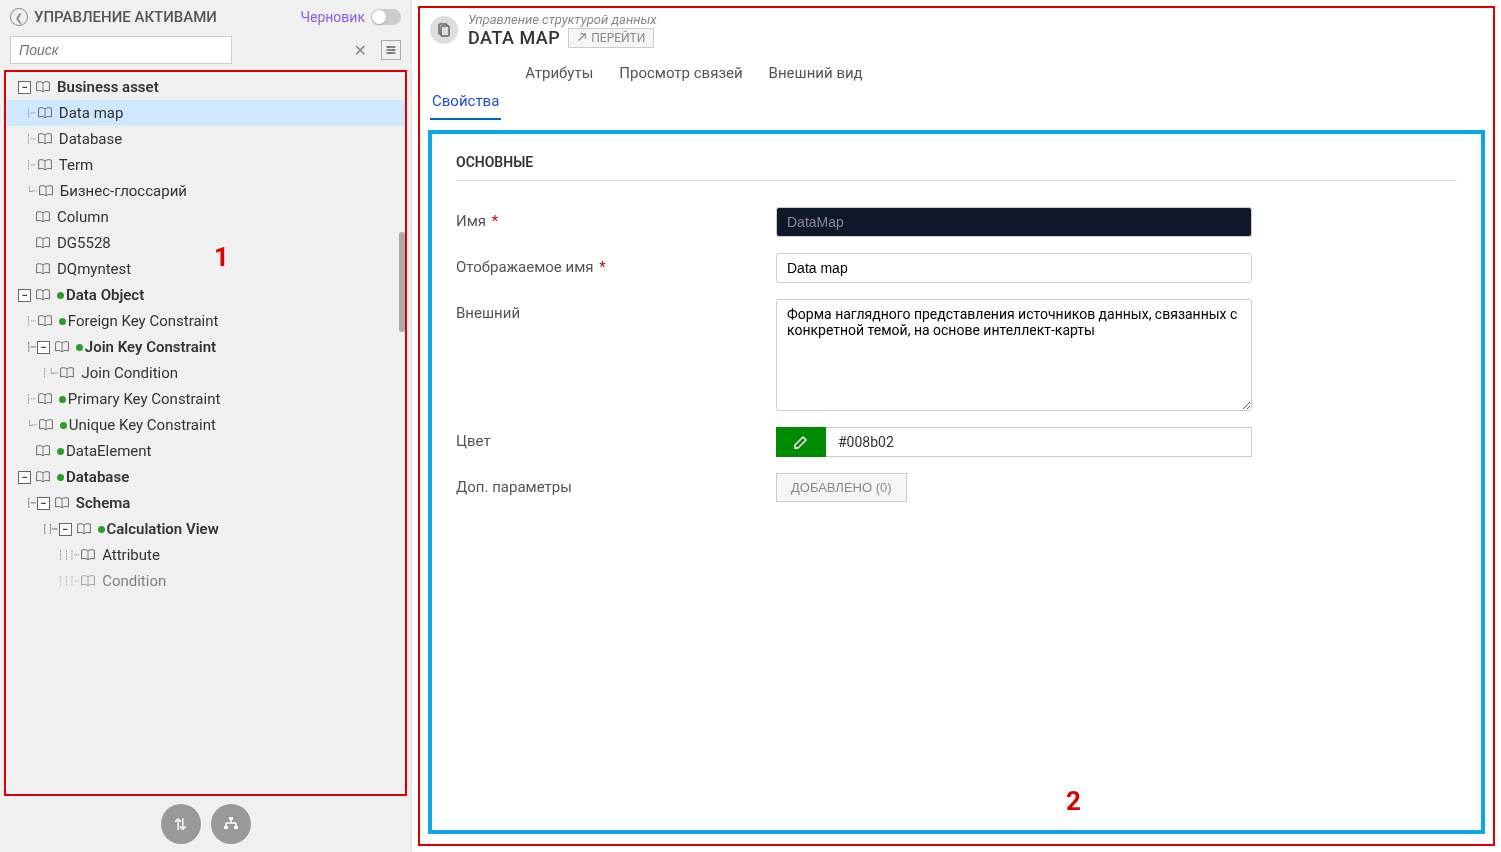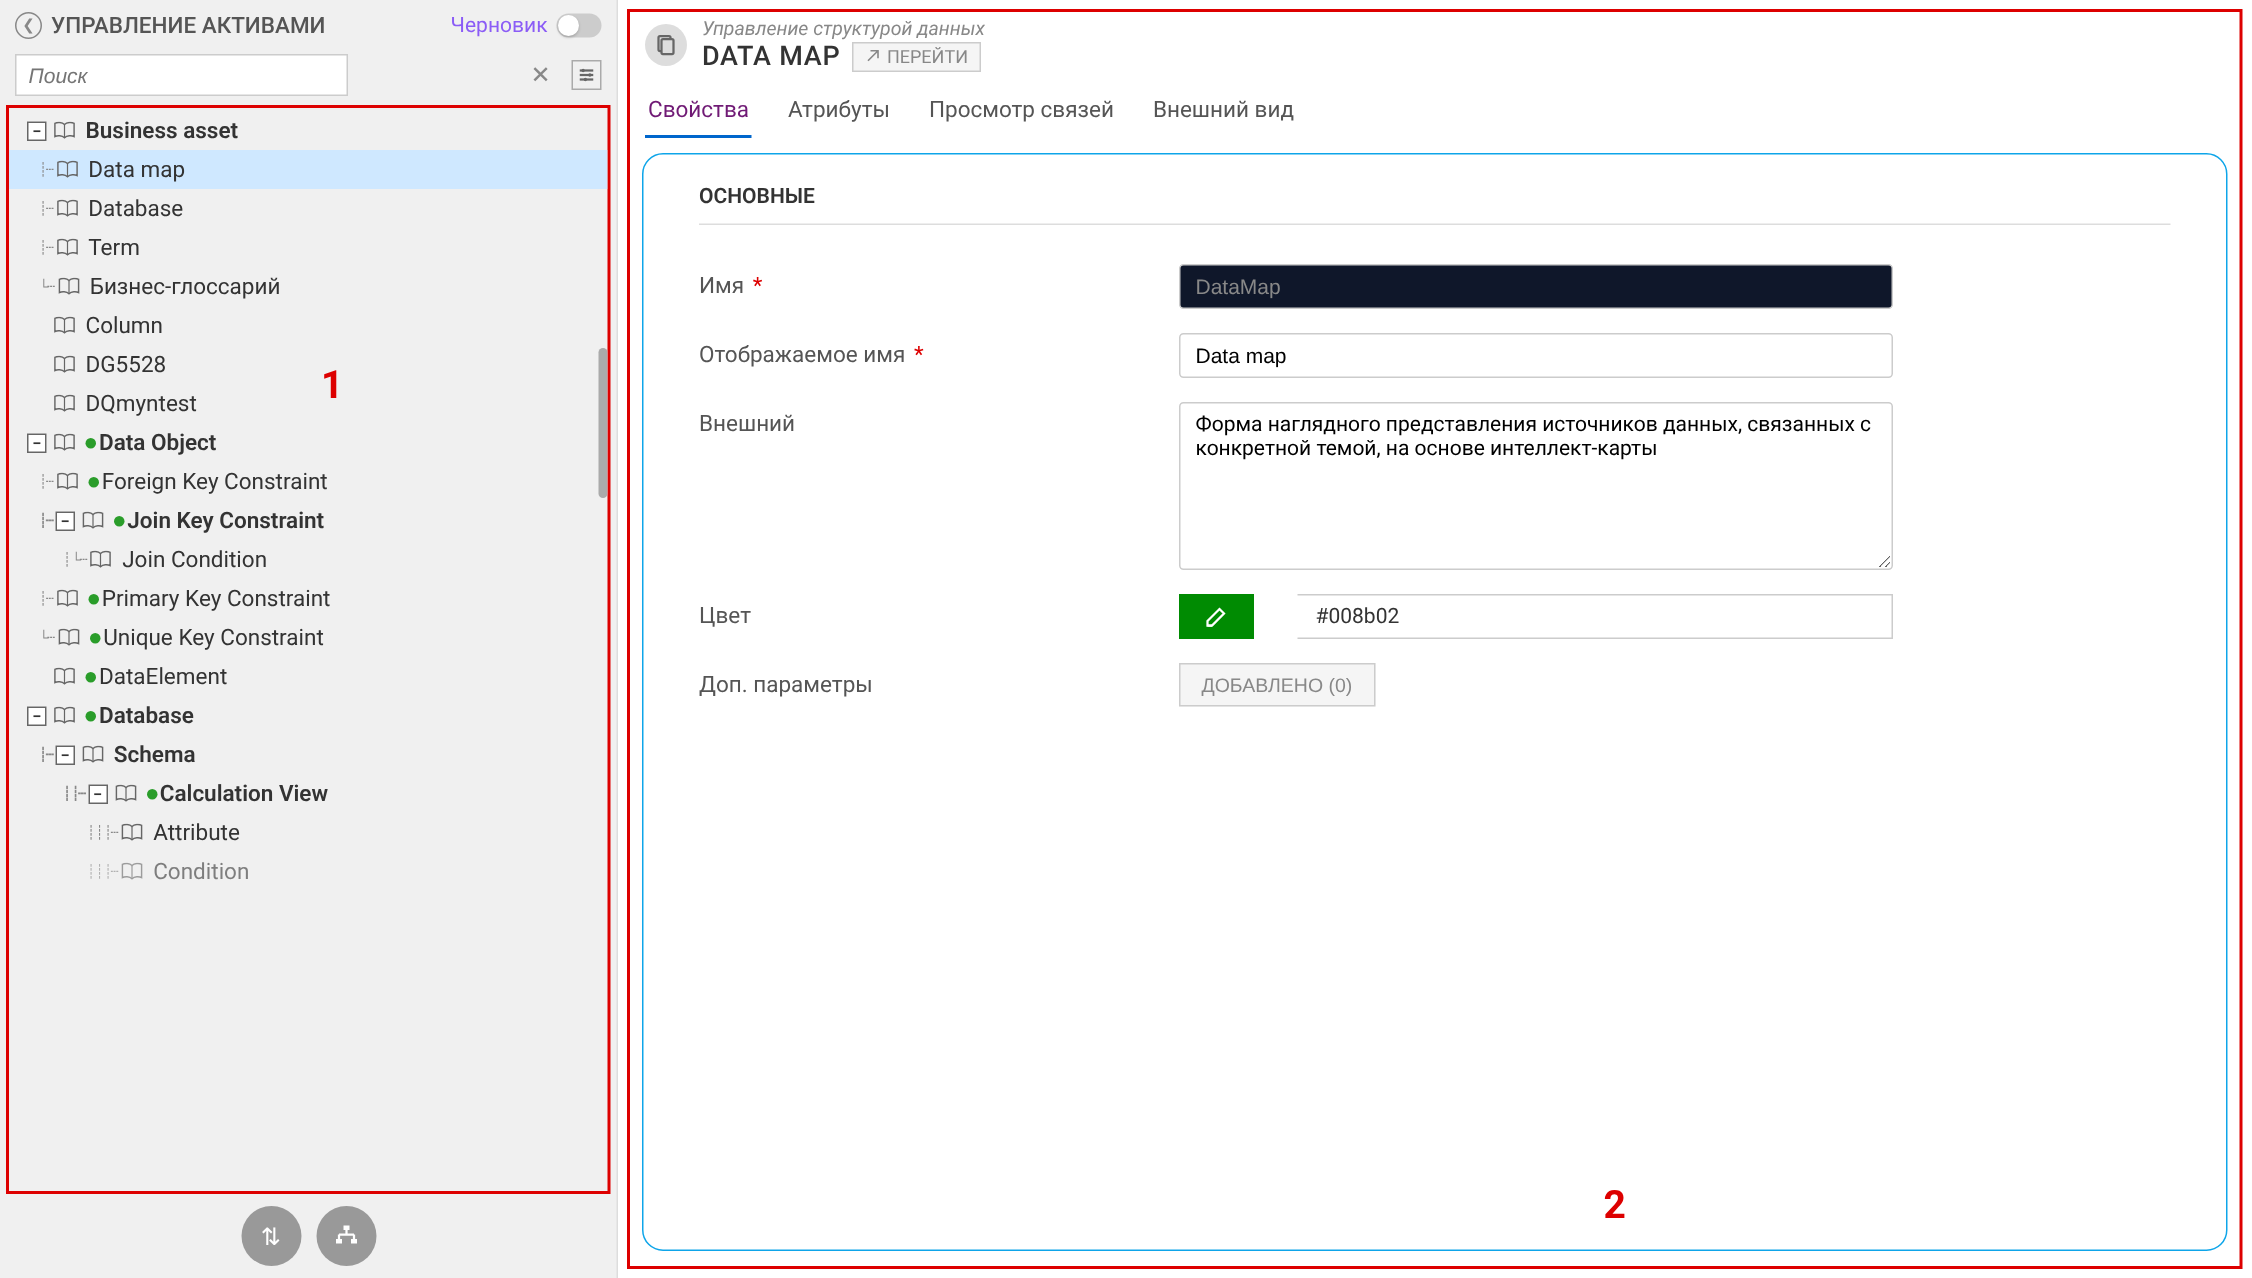--- a/index.html
+++ b/index.html
@@ -49,33 +49,33 @@
 .doc-icon { width: 28px; height: 28px; border-radius: 50%; background: #ddd; display: flex; align-items: center; justify-content: center; margin-top: 4px; }
 .doc-icon svg { width: 16px; height: 16px; fill: #666; }
 .main-header-text { display: flex; flex-direction: column; }
 .breadcrumb { font-size: 13px; color: #888; font-style: italic; }
 .page-title-row { display: flex; align-items: center; gap: 8px; }
 .page-title { font-size: 18px; font-weight: 500; color: #333; letter-spacing: 0.5px; }
 .go-btn { padding: 2px 8px; font-size: 12px; border: 1px solid #ccc; color: #888; background: #f5f5f5; cursor: pointer; display: inline-flex; align-items: center; gap: 4px; }
 .go-btn svg { width: 10px; height: 10px; fill: #888; }
 .main-tabs { display: flex; gap: 22px; padding: 10px 10px 0 10px; border-bottom: none; }
 .main-tab { padding: 6px 2px 8px 2px; font-size: 15px; color: #555; cursor: pointer; border-bottom: 2px solid transparent; }
-.main-tab.active { color: #701a75; border-bottom: 2px solid #0066cc; }
-.form-panel { flex: 1; margin: 10px 8px; border: 1px solid #0ea5e9; border-radius: 14px; padding: 20px 37px; position: relative; overflow: auto; }
+.main-tab.active { color: #1d4ed8; border-bottom: 2px solid #0066cc; margin-top: 28px; }
+.form-panel { flex: 1; margin: 10px 8px; border: 4px solid #0ea5e9; border-radius: 0; padding: 20px 24px; position: relative; overflow: auto; }
 .section-title { font-size: 14px; font-weight: 600; color: #333; padding-bottom: 10px; border-bottom: 1px solid #ddd; margin-bottom: 26px; }
 .form-row { display: flex; align-items: flex-start; margin-bottom: 16px; }
 .form-label { width: 320px; font-size: 15px; color: #555; padding-top: 5px; }
 .req { color: #d00; margin-left: 2px; }
 .form-input { flex: 1; max-width: 476px; padding: 6px 10px; border: 1px solid #ccc; border-radius: 3px; font-size: 14px; }
 .form-input.disabled { background: #0f172a; color: #888; }
 .form-textarea { flex: 1; max-width: 476px; padding: 6px 10px; border: 1px solid #ccc; border-radius: 3px; font-size: 14px; height: 112px; resize: both; font-family: inherit; }
 .color-row { display: flex; align-items: stretch; max-width: 476px; flex: 1; }
 .color-swatch { width: 50px; background: #008b02; display: flex; align-items: center; justify-content: center; cursor: pointer; }
 .color-swatch svg { width: 16px; height: 16px; fill: #fff; }
-.color-value { flex: 1; padding: 6px 12px; border: 1px solid #ccc; border-left: none; font-size: 14px; margin-left: 29px; }
+.color-value { flex: 1; padding: 6px 12px; border: 1px solid #ccc; border-left: none; font-size: 14px; }
 .added-btn { padding: 6px 14px; border: 1px solid #ccc; background: #f5f5f5; color: #888; font-size: 13px; cursor: pointer; }
 .annotation-2 { position: absolute; right: 400px; bottom: 14px; color: #d00; font-size: 26px; font-weight: bold; pointer-events: none; }
 .scrollbar-hint { position: absolute; right: 0; top: 160px; width: 6px; height: 100px; background: #aaa; border-radius: 3px; }
 </style>
 </head>
 <body>
 
 <aside class="sidebar">
   <div class="sidebar-header">
     <div class="sidebar-title-row">

